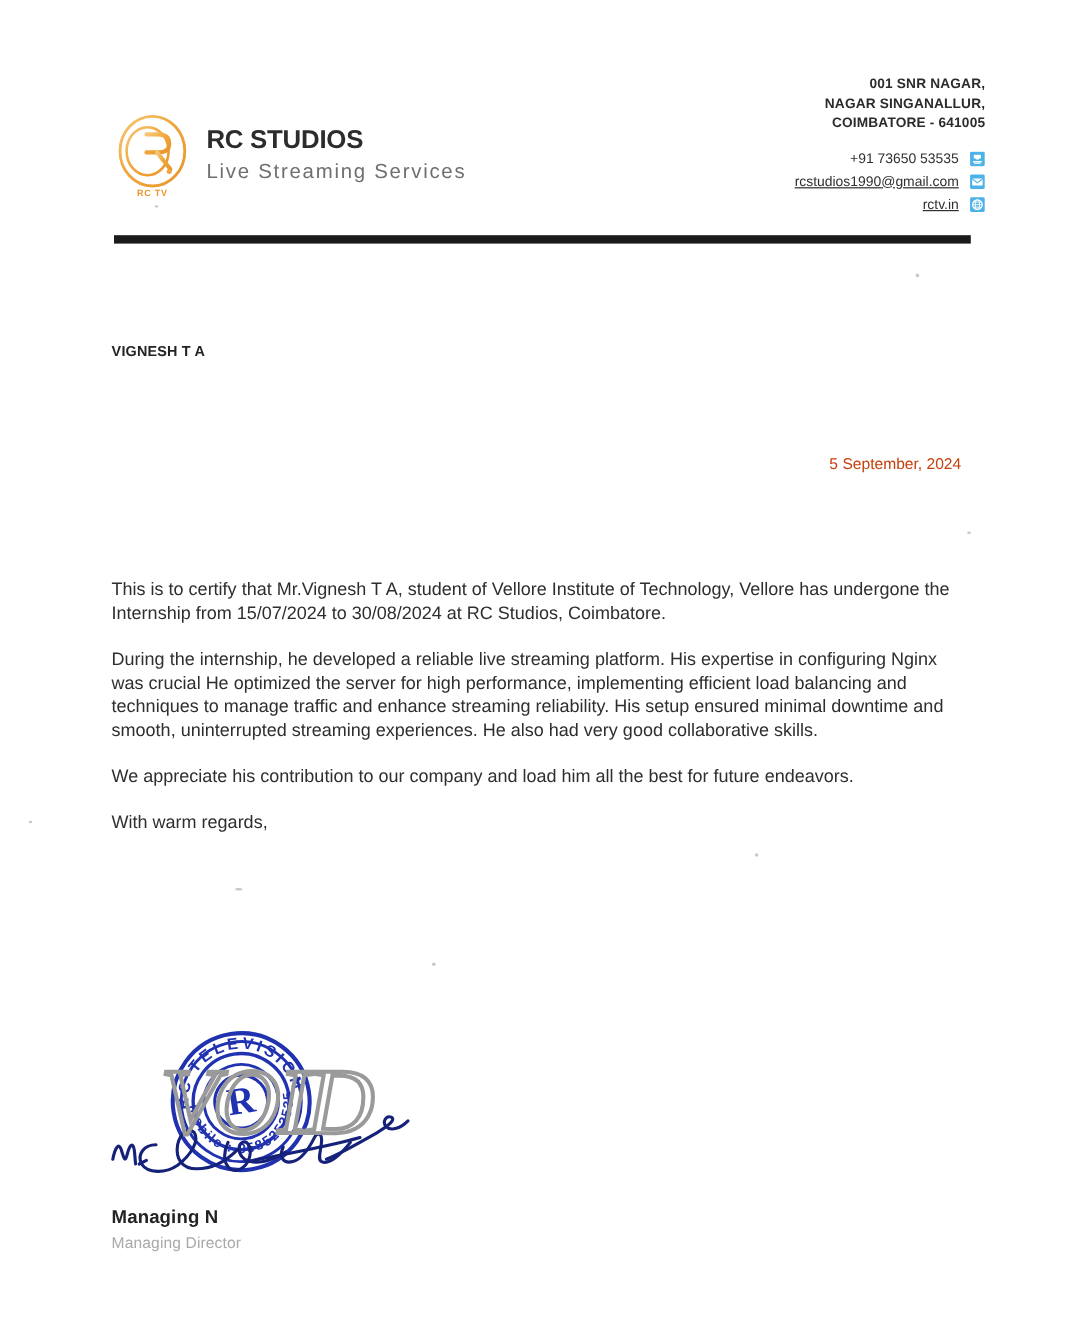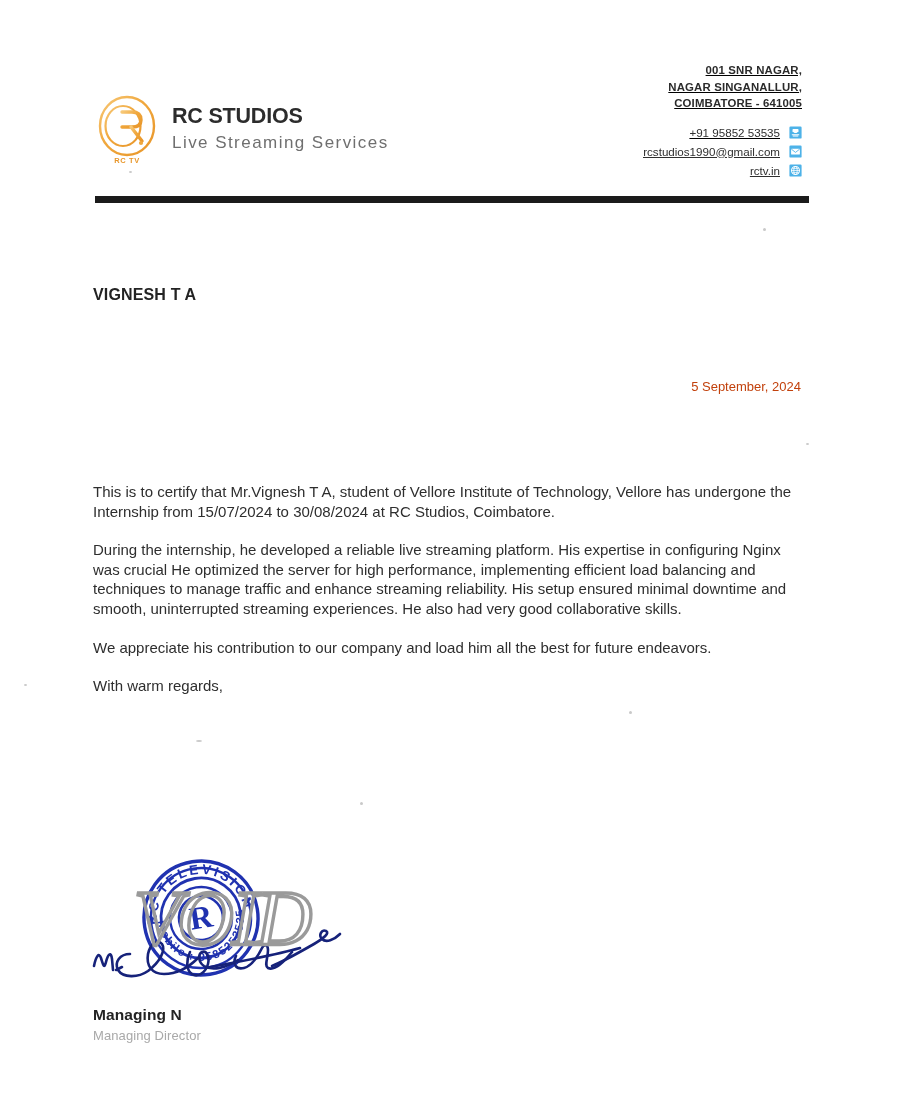--- a/index.html
+++ b/index.html
@@ -56,24 +56,23 @@
   #company-tagline {
     font-size: 17px;
     color: #6f6f6f;
     letter-spacing: 1.45px;
     margin-top: 5px;
     white-space: nowrap;
   }
 
   #contact-block {
     position: absolute;
-    right: 97px;
+    right: 78px;
     top: 62px;
     text-align: right;
-    text-decoration: underline;
   }
   .addr-line {
     font-size: 11.4px;
     font-weight: bold;
     color: #2b2b2b;
     letter-spacing: 0.15px;
     line-height: 16.5px;
     white-space: nowrap;
   }
   #contact-rows {
@@ -109,21 +108,21 @@
     width: 714px;
     height: 7px;
     background: #1b1b1b;
   }
 
   
   #recipient {
     position: absolute;
     left: 93px;
     top: 286px;
-    font-size: 16px;
+    font-size: 12px;
     font-weight: bold;
     color: #232323;
     letter-spacing: 0.15px;
   }
   #letter-date {
     position: absolute;
     right: 98px;
     top: 379px;
     font-size: 13px;
     color: #c2410c;
@@ -221,21 +220,21 @@
     </div>
 
     <div id="contact-block">
       <div class="addr-line">001 SNR NAGAR,</div>
       <div class="addr-line">NAGAR SINGANALLUR,</div>
       <div class="addr-line">COIMBATORE - 641005</div>
 
       <div id="contact-rows">
 
         <div class="contact-row">
-          <span class="contact-text">+91 95852 53535</span>
+          <span class="contact-text">+91 73650 53535</span>
           <svg class="contact-icon" viewBox="0 0 16 16" aria-hidden="true">
             <rect x="0.5" y="0.5" width="15" height="15" rx="1.5" fill="#4db2e8"></rect>
             <path d="M5.2 3.6h5.6c.5 0 .9.4.9.9v2.2c0 .5-.4.9-.9.9h-.9l-.5 1H6.6l-.5-1h-.9c-.5 0-.9-.4-.9-.9V4.5c0-.5.4-.9.9-.9z" fill="#ffffff"></path>
             <rect x="3.3" y="10" width="9.4" height="1.5" rx="0.7" fill="#ffffff"></rect>
             <rect x="4.4" y="11.8" width="7.2" height="1.1" rx="0.5" fill="#ffffff"></rect>
           </svg>
         </div>
 
         <div class="contact-row">
           <span class="contact-text link">rcstudios1990@gmail.com</span>

